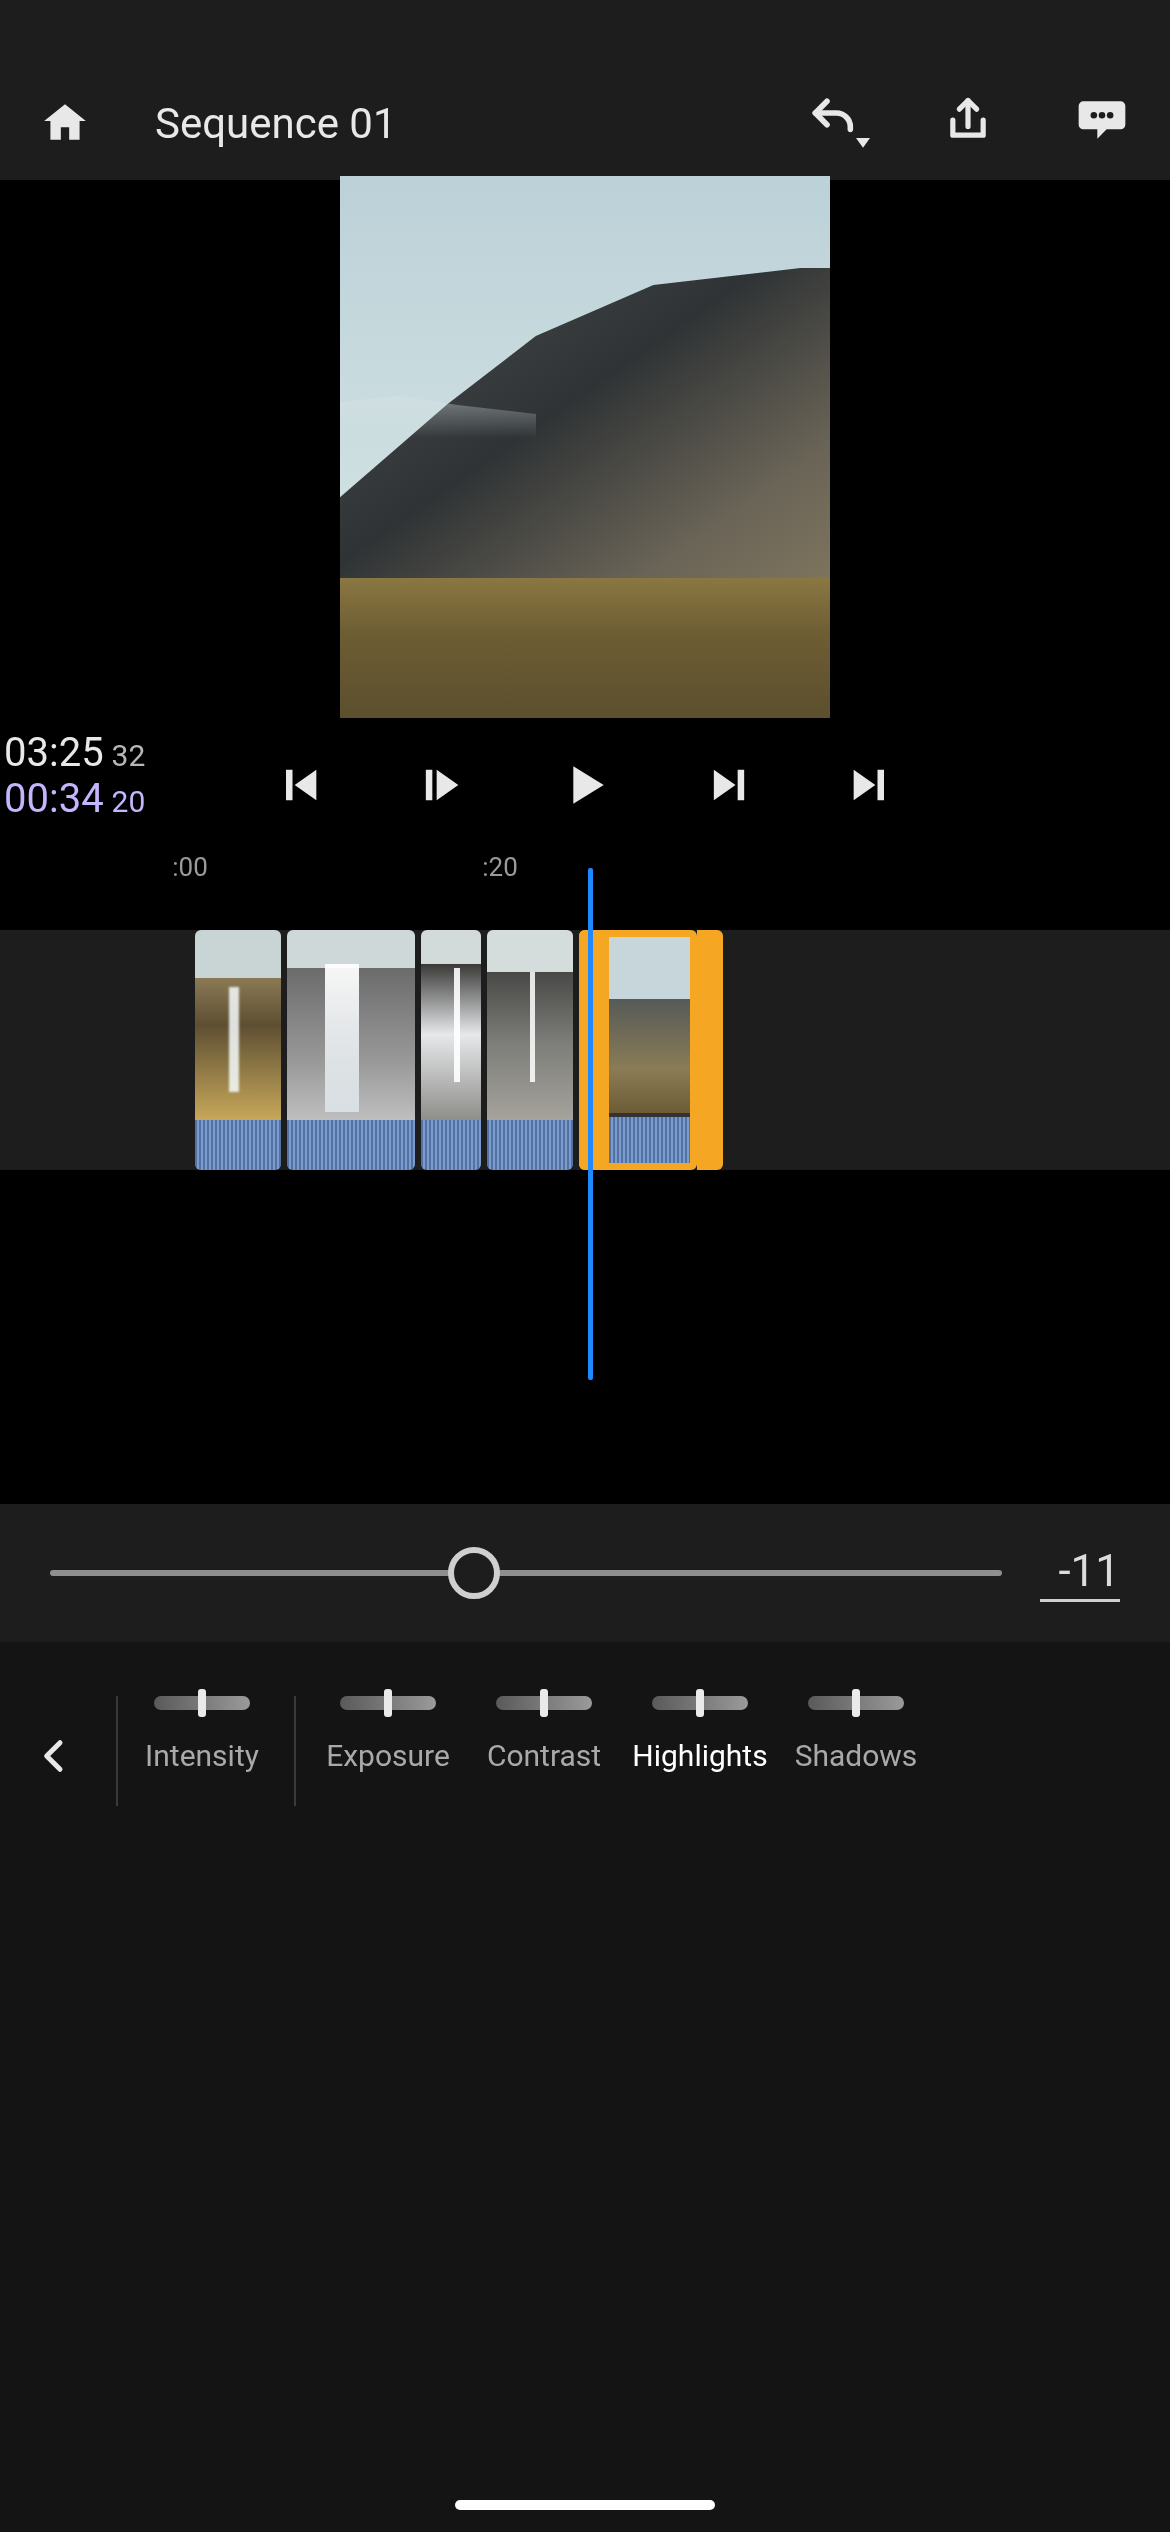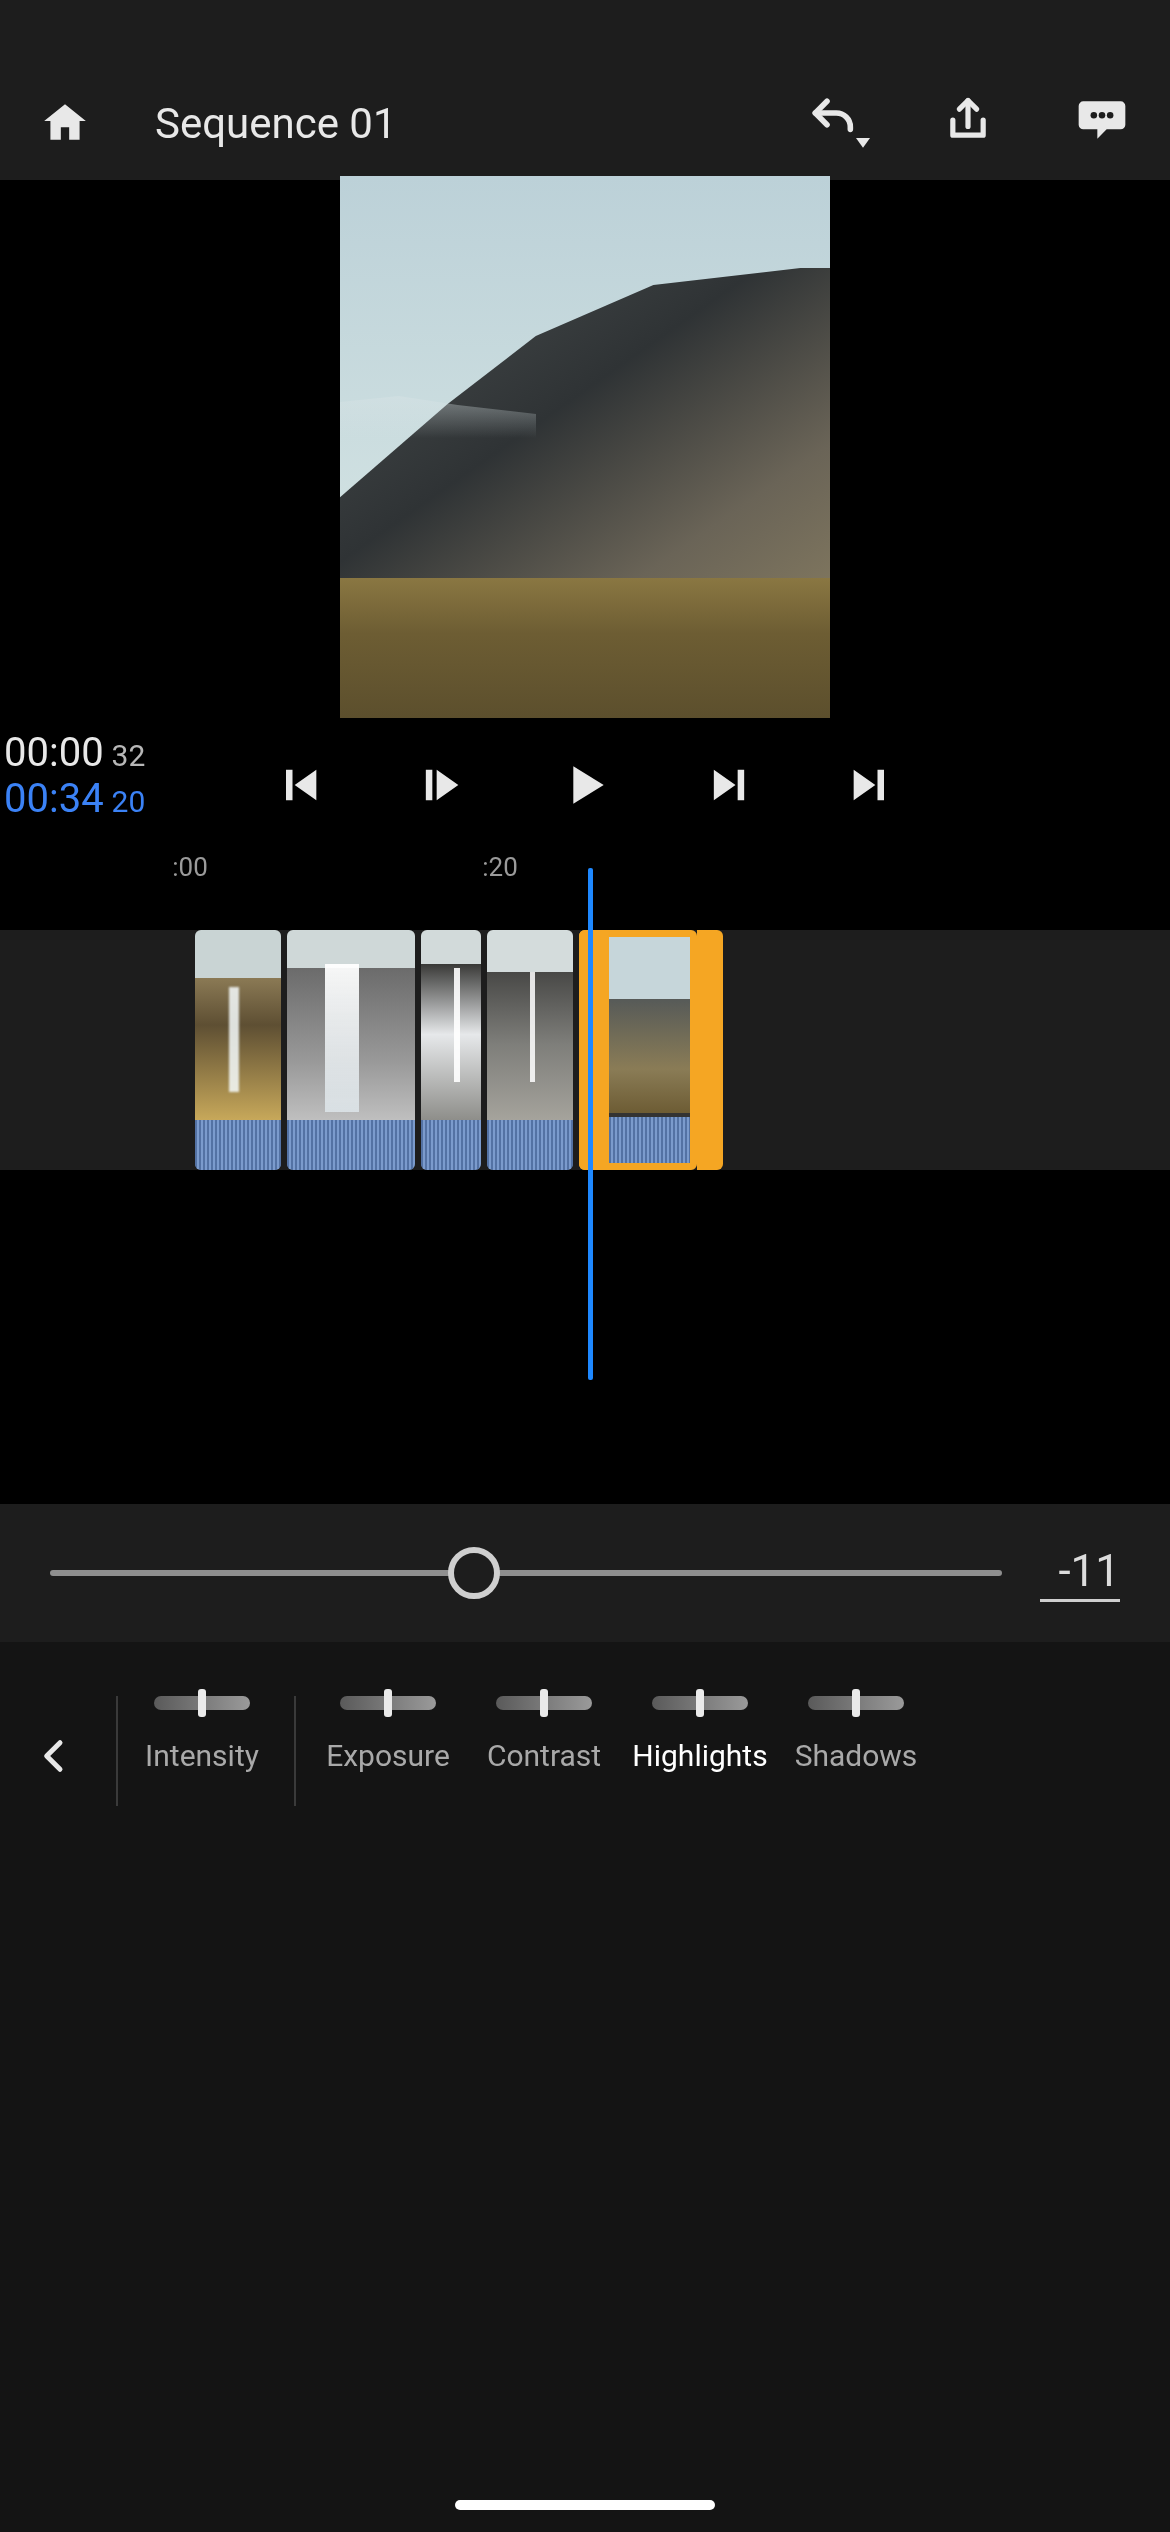--- a/index.html
+++ b/index.html
@@ -94,21 +94,21 @@
     position: absolute;
     left: 0;
     top: 0;
     padding-left: 4px;
     line-height: 1.15;
     font-variant-numeric: tabular-nums;
   }
   .tc-line { display:flex; align-items: baseline; gap:8px; }
   .tc-main { font-size: 40px; color:#e8e8e8; }
   .tc-sub  { font-size: 30px; color:#b7b7b7; }
-  .tc-line.dim .tc-main, .tc-line.dim .tc-sub { color:#3b82f6;text-align:right; }
+  .tc-line.dim .tc-main, .tc-line.dim .tc-sub { color:#c4b5fd;text-align:right; }
 
   .transport-controls {
     margin: 0 auto;
     display:flex;
     align-items:center;
     gap:90px;
   }
   .transport-controls .tbtn svg { display:block; }
 
   
@@ -380,21 +380,21 @@
     <div class="mountain"></div>
     <div class="snow"></div>
     <div class="river"></div>
     <div class="ground"></div>
   </div>
 </div>
 
 <div class="transport-row">
   <div class="timecodes">
     <div class="tc-line">
-      <span class="tc-main">00:00</span>
+      <span class="tc-main">03:25</span>
       <span class="tc-sub">32</span>
     </div>
     <div class="tc-line dim">
       <span class="tc-main">00:34</span>
       <span class="tc-sub">20</span>
     </div>
   </div>
 
   <div class="transport-controls">
     <div class="tbtn icon-btn">

